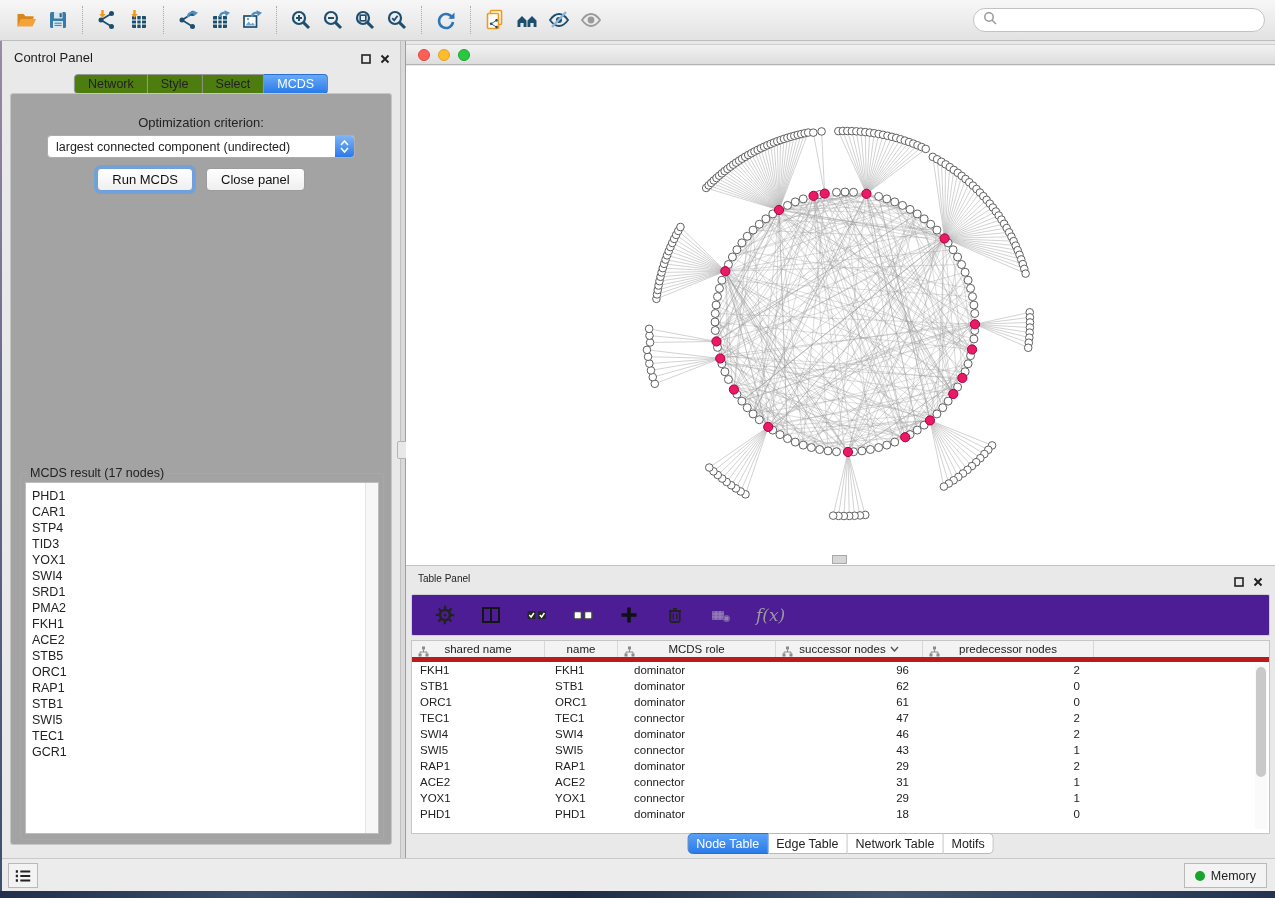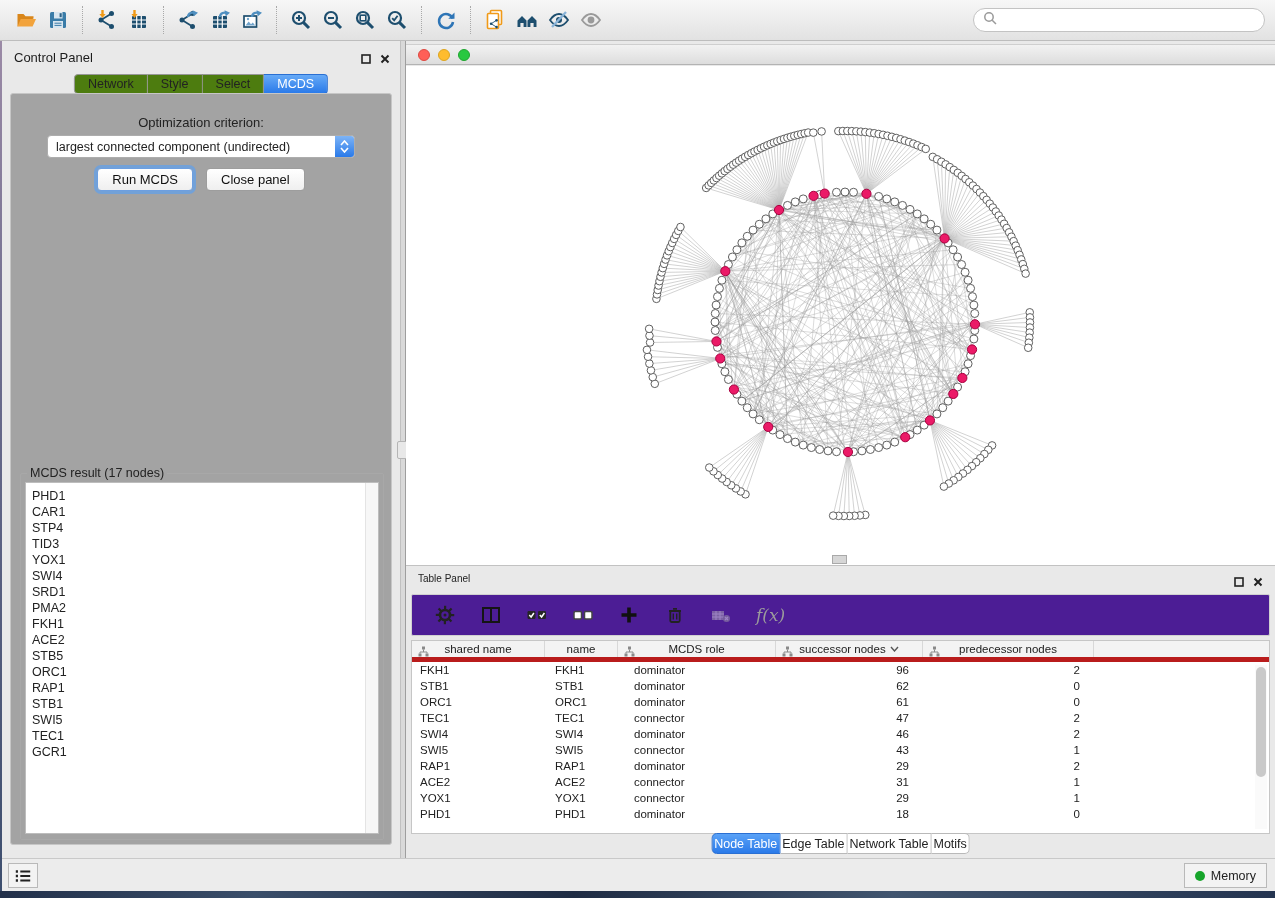--- a/index.html
+++ b/index.html
@@ -85,21 +85,21 @@
     border:1px solid #c6c6c6; overflow:hidden; }
   .thead { display:flex; height:21px; background:#f3f3f3; border-bottom:5px solid #b91c1c; }
   .th { position:relative; display:flex; align-items:center; justify-content:center; font-size:11.5px;
     color:#1c1c1c; border-right:1px solid #d8d8d8; gap:4px; }
   .th .coltype { position:absolute; left:6px; top:5px; }
   .trow { display:flex; height:16px; font-size:11.5px; align-items:center; }
   .td { overflow:hidden; white-space:nowrap; }
   .tp-scroll { position:absolute; right:2px; top:24px; width:12px; height:164px; background:#fafafa; }
   .tp-thumb { position:absolute; left:1px; right:1px; top:2px; height:110px; background:#c9c9c9; border-radius:6px; }
   .tp-tabs { position:absolute; bottom:4px; left:50%; transform:translateX(-50%); display:flex; }
-  .tp-tab { height:21px; padding:2px 2px; font-size:12.5px; line-height:16px; background:#fff;
+  .tp-tab { height:21px; padding:2px 8px; font-size:12.5px; line-height:16px; background:#fff;
     border:1px solid #b9b9b9; border-left:none; color:#222; }
   .tp-tab:first-child { border-left:1px solid #b9b9b9; border-radius:5px 0 0 5px; }
   .tp-tab:last-child { border-radius:0 5px 5px 0; }
   .tp-tab.active { background:linear-gradient(#5aa2f7,#2a7ae9); border-color:#2a6fd2; color:#fff; }
 
   
   .statusbar { position:absolute; left:0; right:0; bottom:7px; height:33px; background:#ececec; border-top:1px solid #c9c9c9; }
   .sb-list-btn { position:absolute; left:8px; top:4px; width:30px; height:25px; background:#f3f3f3;
     border:1px solid #b9b9b9; display:flex; align-items:center; justify-content:center; }
   .sb-mem-btn { position:absolute; right:8px; top:4px; height:25px; background:#f3f3f3; border:1px solid #b9b9b9;

